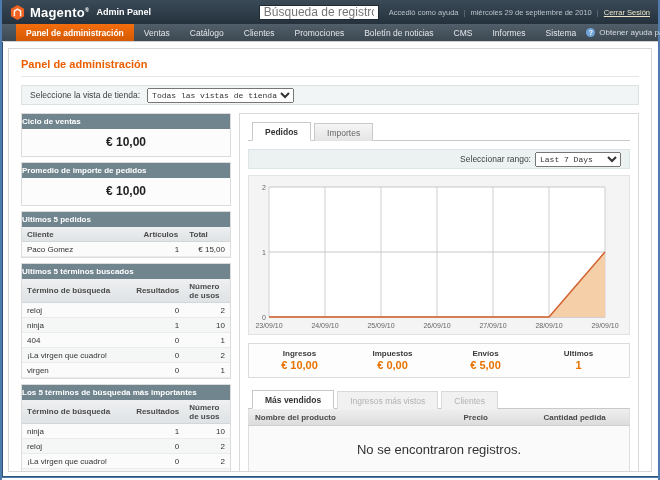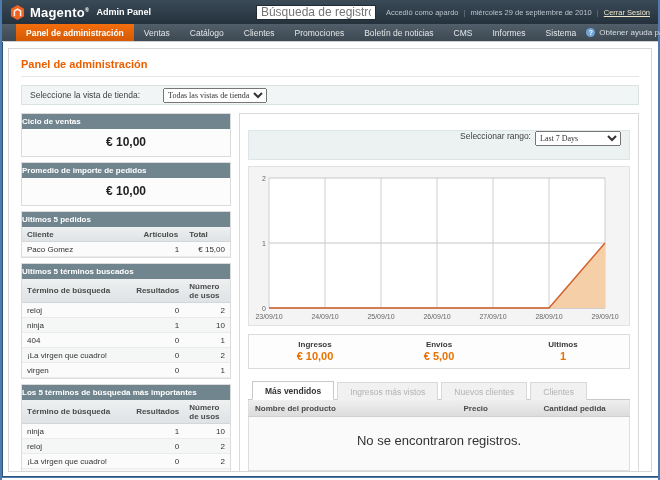--- a/index.html
+++ b/index.html
@@ -23,22 +23,22 @@
   
   .nav { height: 18px; background: linear-gradient(#515F6A, #3C4852); display: flex; align-items: stretch; padding: 0 8px 0 14px; border-bottom: 1px solid #D0D0D0; }
   .nav-tab { font-size: 8.5px; color: #E2E6E9; line-height: 18px; padding: 0 10px; cursor: pointer; white-space: nowrap; }
   .nav-tab.active { background: linear-gradient(#F36D0C, #D55A02); color: #fff; font-weight: bold; }
   .nav-help { margin-left: auto; display: flex; align-items: center; gap: 4px; font-size: 8px; color: #D7DDE2; cursor: pointer; white-space: nowrap; }
   .help-ico { width: 9px; height: 9px; border-radius: 50%; background: #6FA3D8; color: #fff; font-size: 7px; font-weight: bold; line-height: 9px; text-align: center; display: inline-block; }
 
   
   .content-box { margin: 6px; border: 1px solid #D6D6D6; background: #fff; padding: 9px 12px; height: 424px; overflow: hidden; }
   .page-title { color: #EB5E00; font-size: 11px; font-weight: bold; padding-bottom: 6px; border-bottom: 1px solid #E6E6E6; }
-  .store-bar { margin-top: 8px; background: #F2F5F5; border: 1px solid #DBE2E2; height: 20px; display: flex; align-items: center; gap: 23px; padding: 0 8px; font-size: 8.5px; color: #3F3F3F; }
-  select { font-size: 8px; height: 15px; font-family: Liberation Serif, serif; color: #333; }
+  .store-bar { margin-top: 8px; background: #F2F5F5; border: 1px solid #DBE2E2; height: 20px; display: flex; align-items: center; gap: 7px; padding: 0 8px; font-size: 8.5px; color: #3F3F3F; }
+  select { font-size: 8px; height: 15px; font-family: Liberation Mono, monospace; color: #333; }
 
   .cols { display: flex; gap: 8px; margin-top: 8px; align-items: flex-start; }
   .side { width: 210px; flex: 0 0 210px; }
   .main { flex: 1; border: 1px solid #D9D9D9; background: #fff; padding: 8px; }
 
   
   .sbox { border: 1px solid #DCDCDC; background: #FBFBFB; margin-bottom: 5px; }
   .sbox-h { background: #71858F; color: #fff; font-size: 8px; font-weight: bold; padding: 3px 0; }
   .sbox-v { text-align: center; font-size: 12px; font-weight: bold; color: #1F1F1F; padding: 6px 0 7px; background: #FCFCFC; }
   .mini-table { width: 100%; border-collapse: collapse; font-size: 8px; }
@@ -48,21 +48,21 @@
   .mini-table td:not(:first-child) { text-align: right; }
   .mini-table tr:nth-child(even) td { background: #F5F6F6; }
 
   
   .tabstrip { display: flex; align-items: flex-end; border-bottom: 1px solid #C9C9C9; padding-left: 4px; }
   .tab { font-size: 8.5px; color: #666; background: linear-gradient(#F5F5F5, #E4E4E4); border: 1px solid #C9C9C9; border-bottom: none; padding: 4px 12px 3px; margin-right: 3px; margin-bottom: -1px; cursor: pointer; white-space: nowrap; }
   .tab.active { background: #fff; color: #333; font-weight: bold; border-bottom: 1px solid #fff; }
   .tab.disabled { color: #B2B2B2; background: #F1F1F1; border-color: #D9D9D9; }
 
   
-  .range-bar { margin-top: 8px; background: #ECF2F2; border: 1px solid #DCE6E6; height: 30px; display: flex; justify-content: flex-end; gap: 4px; padding: 0 8px; font-size: 8.5px; color: #3F3F3F; }
+  .range-bar { margin-top: 8px; background: #ECF2F2; border: 1px solid #DCE6E6; height: 20px; display: flex; justify-content: flex-end; align-items: center; gap: 4px; padding: 0 8px; font-size: 8.5px; color: #3F3F3F; }
   .chart-wrap { margin-top: 6px; background: #F4F4F4; border: 1px solid #E2E2E2; padding: 5px 4px 3px; }
   .chart-wrap svg { display: block; margin: 0 auto; }
 
   
   .totals { margin-top: 8px; border: 1px solid #DCDCDC; background: #FDFDFD; display: flex; padding: 5px 4px 6px; }
   .total-cell { flex: 1; text-align: center; }
   .total-label { font-size: 8px; font-weight: bold; color: #3A3A3A; }
   .total-value { font-size: 11px; font-weight: bold; color: #E87200; margin-top: 1px; }
 
   
@@ -87,21 +87,21 @@
           <polygon points="7,0 13.1,3.5 13.1,10.5 7,14 0.9,10.5 0.9,3.5" fill="#F26322"></polygon>
           <path d="M3.4 10.5 V5.2 L7 3.1 L10.6 5.2 V10.5 H9.2 V6 L7 4.7 L4.8 6 V10.5 Z" fill="#FFFFFF" opacity="0.9"></path>
         </svg>
       </span>
       <span class="brand"><span>Magento</span><sup>®</sup></span>
       <span class="brand-suffix">Admin Panel</span>
     </div>
     <div class="hdr-spacer"></div>
     <input class="global-search" type="text" placeholder="Búsqueda de registro global" style="">
     <div class="hdr-info">
-      <span>Accedió como apardo</span>
+      <span>Accedió como ayuda</span>
       <span class="hdr-sep">|</span>
       <span>miércoles 29 de septiembre de 2010</span>
       <span class="hdr-sep">|</span>
       <span class="logout">Cerrar Sesión</span>
     </div>
   </div>
 
   <div class="nav">
     <span id="nav-items" style="display:flex">
         <div class="nav-tab active">Panel de administración</div>
@@ -235,20 +235,24 @@
                     <td>0</td>
                     <td>1</td>
                   </tr>
                 </tbody>
               </table>
             </div>
         </div>
       </div>
 
       <div class="main">
+        <div class="tabstrip" id="chart-tabs">
+            <div class="tab active">Pedidos</div>
+            <div class="tab">Importes</div>
+          </div>
 
         <div class="range-bar">
           <span>Seleccionar rango:</span>
           <select style="width:86px">
             <option>Last 7 Days</option>
           </select>
         </div>
 
         <div class="chart-wrap">
           <svg id="orders-chart" width="372" height="150">
@@ -277,33 +281,36 @@
               <text x="352" y="147" text-anchor="middle" font-size="7" fill="#666" font-family="Liberation Sans, sans-serif">29/09/10</text>
             </svg>
         </div>
 
         <div class="totals" id="totals-bar">
             <div class="total-cell">
               <div class="total-label">Ingresos</div>
               <div class="total-value">€ 10,00</div>
             </div>
             <div class="total-cell">
+              <div class="total-label">Impuestos</div>
+              <div class="total-value">€ 0,00</div>
+            </div>
+            <div class="total-cell">
               <div class="total-label">Envíos</div>
               <div class="total-value">€ 5,00</div>
             </div>
             <div class="total-cell">
               <div class="total-label">Ultimos</div>
               <div class="total-value">1</div>
             </div>
           </div>
 
         <div class="tabstrip bottom-tabs" id="grid-tabs">
             <div class="tab active">Más vendidos</div>
             <div class="tab disabled">Ingresos más vistos</div>
-            <div class="tab disabled">Nuevos clientes</div>
             <div class="tab disabled">Clientes</div>
           </div>
 
         <table class="prod-table">
           <thead>
               <tr id="prod-head">
                 <th>Nombre del producto</th>
                 <th>Precio</th>
                 <th>Cantidad pedida</th>
               </tr>

